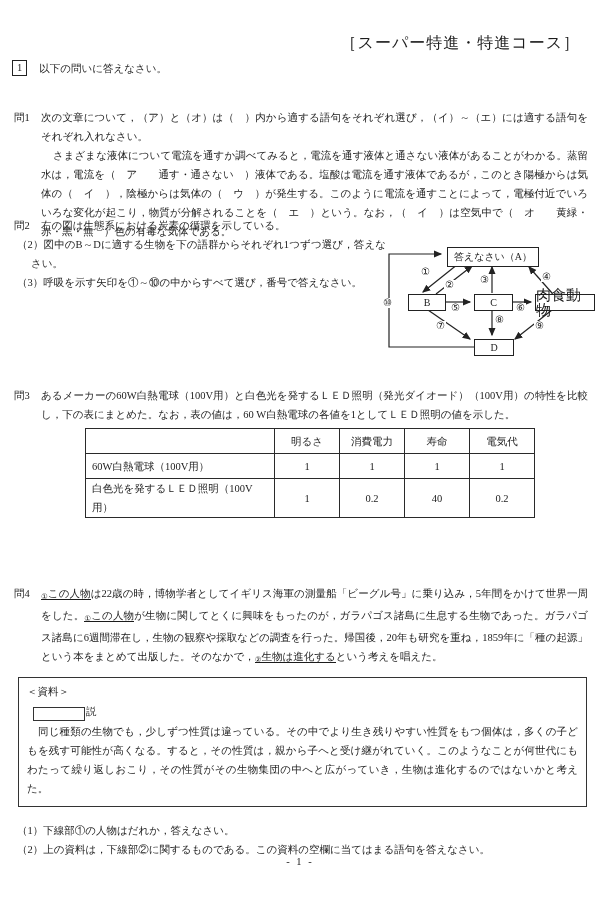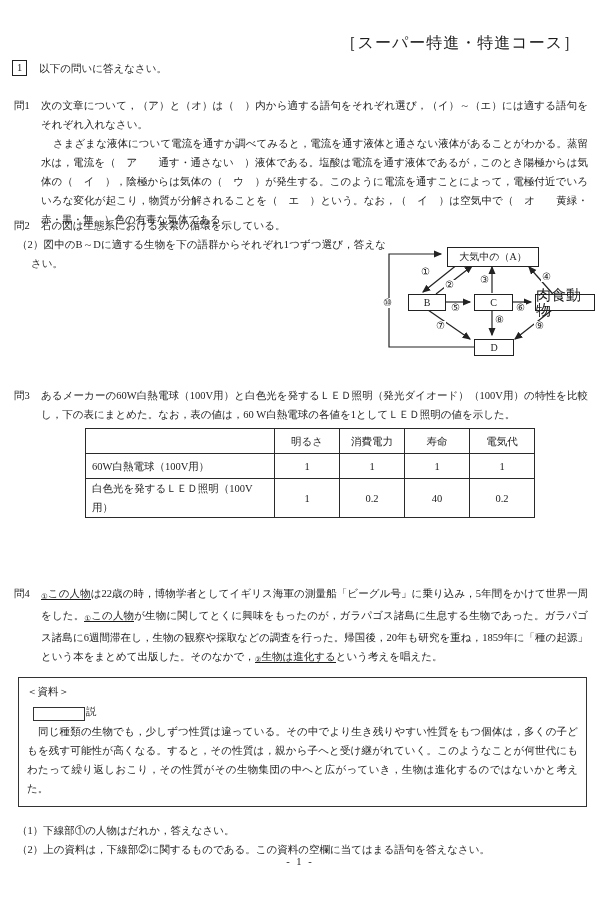--- a/index.html
+++ b/index.html
@@ -44,34 +44,35 @@
 
 <div class="page">
 
   <div class="course">［スーパー特進・特進コース］</div>
 
   <div class="sec1">
     <span class="boxnum">1</span>
     <span>以下の問いに答えなさい。</span>
   </div>
 
-  <div class="qblock" style="top:96px; width:574px;">
+  <div class="qblock" style="top:108px; width:574px;">
     <div class="qrow">
       <span class="qlabel">問1</span>
       <span class="qtext">次の文章について，（ア）と（オ）は（　）内から適する語句をそれぞれ選び，（イ）～（エ）には適する語句をそれぞれ入れなさい。</span>
     </div>
     <p class="qbody" style="margin-top:0;">さまざまな液体について電流を通すか調べてみると，電流を通す液体と通さない液体があることがわかる。蒸留水は，電流を（　ア　　通す・通さない　）液体である。塩酸は電流を通す液体であるが，このとき陽極からは気体の（　イ　），陰極からは気体の（　ウ　）が発生する。このように電流を通すことによって，電極付近でいろいろな変化が起こり，物質が分解されることを（　エ　）という。なお，（　イ　）は空気中で（　オ　　黄緑・赤・黒・無　）色の有毒な気体である。</p>
   </div>
 
   <div class="qblock" style="top:216px; width:372px;">
     <div class="qrow">
       <span class="qlabel">問2</span>
       <span class="qtext">右の図は生態系における炭素の循環を示している。</span>
     </div>
     <div class="item">（2）図中のB～Dに適する生物を下の語群からそれぞれ1つずつ選び，答えなさい。</div>
+    <div class="item">（3）呼吸を示す矢印を①～⑩の中からすべて選び，番号で答えなさい。</div>
   </div>
 
   <div class="diagram">
     <svg width="220" height="135" viewBox="0 0 220 135">
       <defs>
         <marker id="ah" markerWidth="8" markerHeight="8" refX="6" refY="3" orient="auto">
           <path d="M0,0 L7,3 L0,6 z" fill="#222"></path>
         </marker>
       </defs>
       <g stroke="#222" stroke-width="1.2" fill="none">
@@ -81,21 +82,21 @@
         <line x1="176" y1="50" x2="153" y2="24" marker-end="url(#ah)"></line>
         <line x1="70" y1="59" x2="94" y2="59" marker-end="url(#ah)"></line>
         <line x1="137" y1="59" x2="155" y2="59" marker-end="url(#ah)"></line>
         <line x1="52" y1="67" x2="94" y2="96" marker-end="url(#ah)"></line>
         <line x1="116" y1="67" x2="116" y2="92" marker-end="url(#ah)"></line>
         <line x1="176" y1="67" x2="139" y2="96" marker-end="url(#ah)"></line>
         <polyline points="98,104 13,104 13,11 65,11" marker-end="url(#ah)"></polyline>
       </g>
     </svg>
     <div class="dbox" style="left:71px; top:4px; width:90px; height:18px;">
-        <span>大気中の（A）</span>
+        <span>答えなさい（A）</span>
       </div>
     <div class="dbox" style="left:32px; top:51px; width:36px; height:15px;">
         <span>B</span>
       </div>
     <div class="dbox" style="left:98px; top:51px; width:37px; height:15px;">
         <span>C</span>
       </div>
     <div class="dbox" style="left:159px; top:51px; width:58px; height:15px; font-size:15px;">
         <span>肉食動物</span>
       </div>

